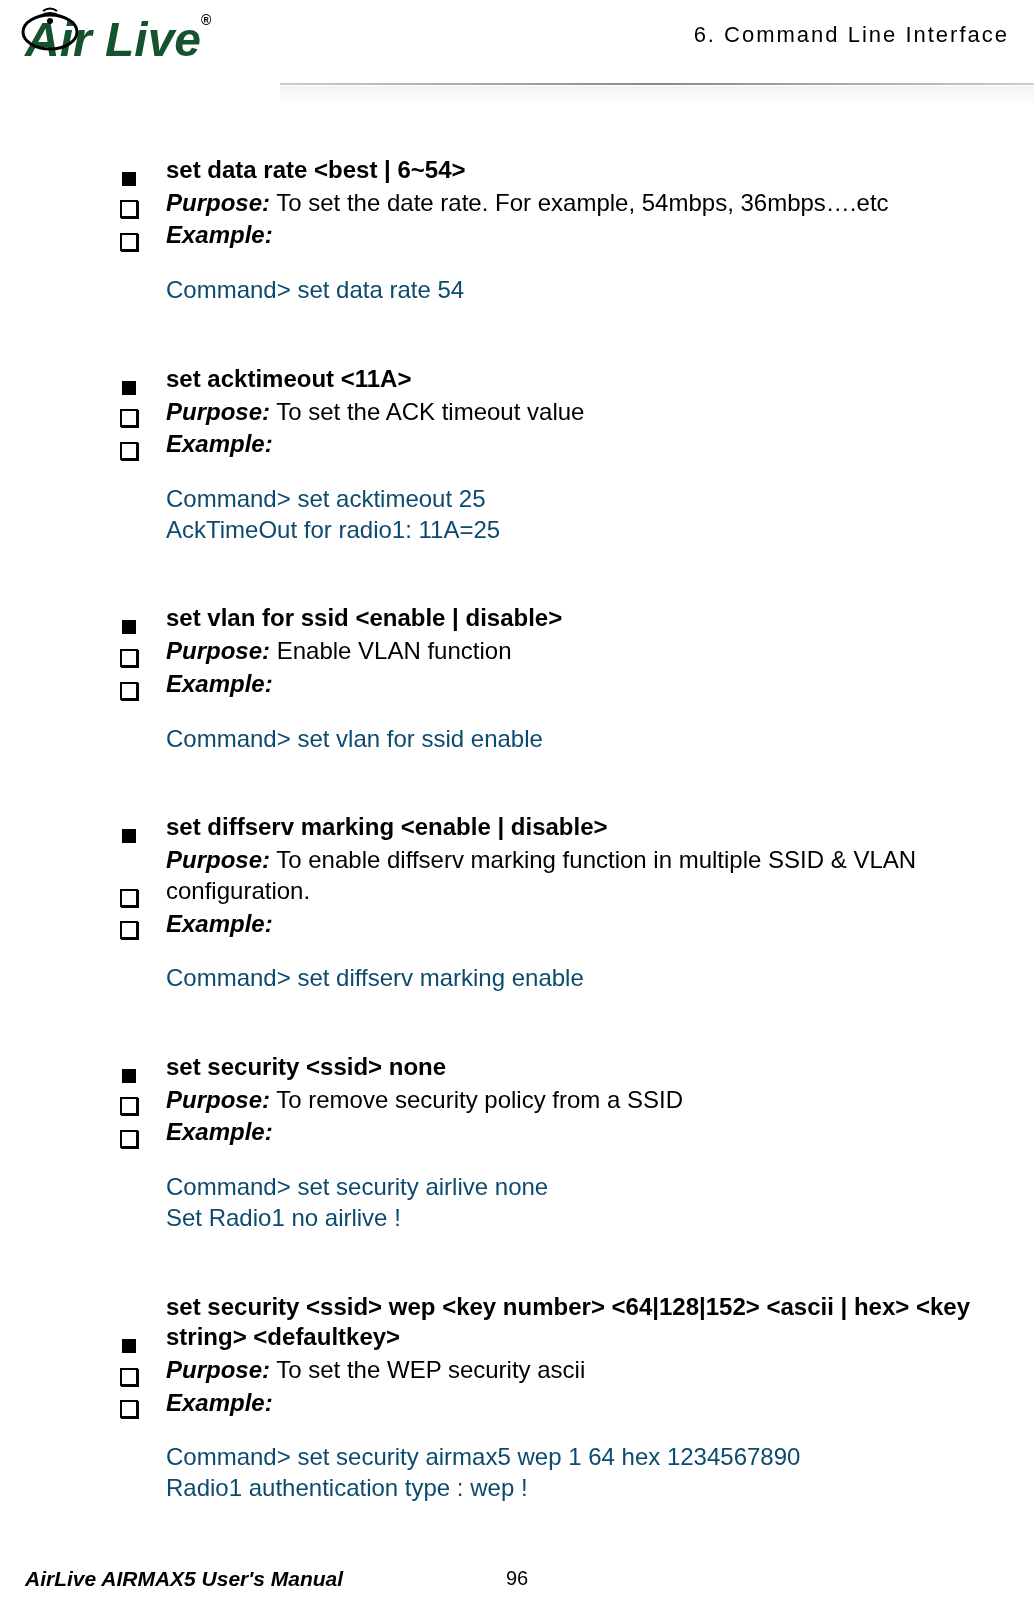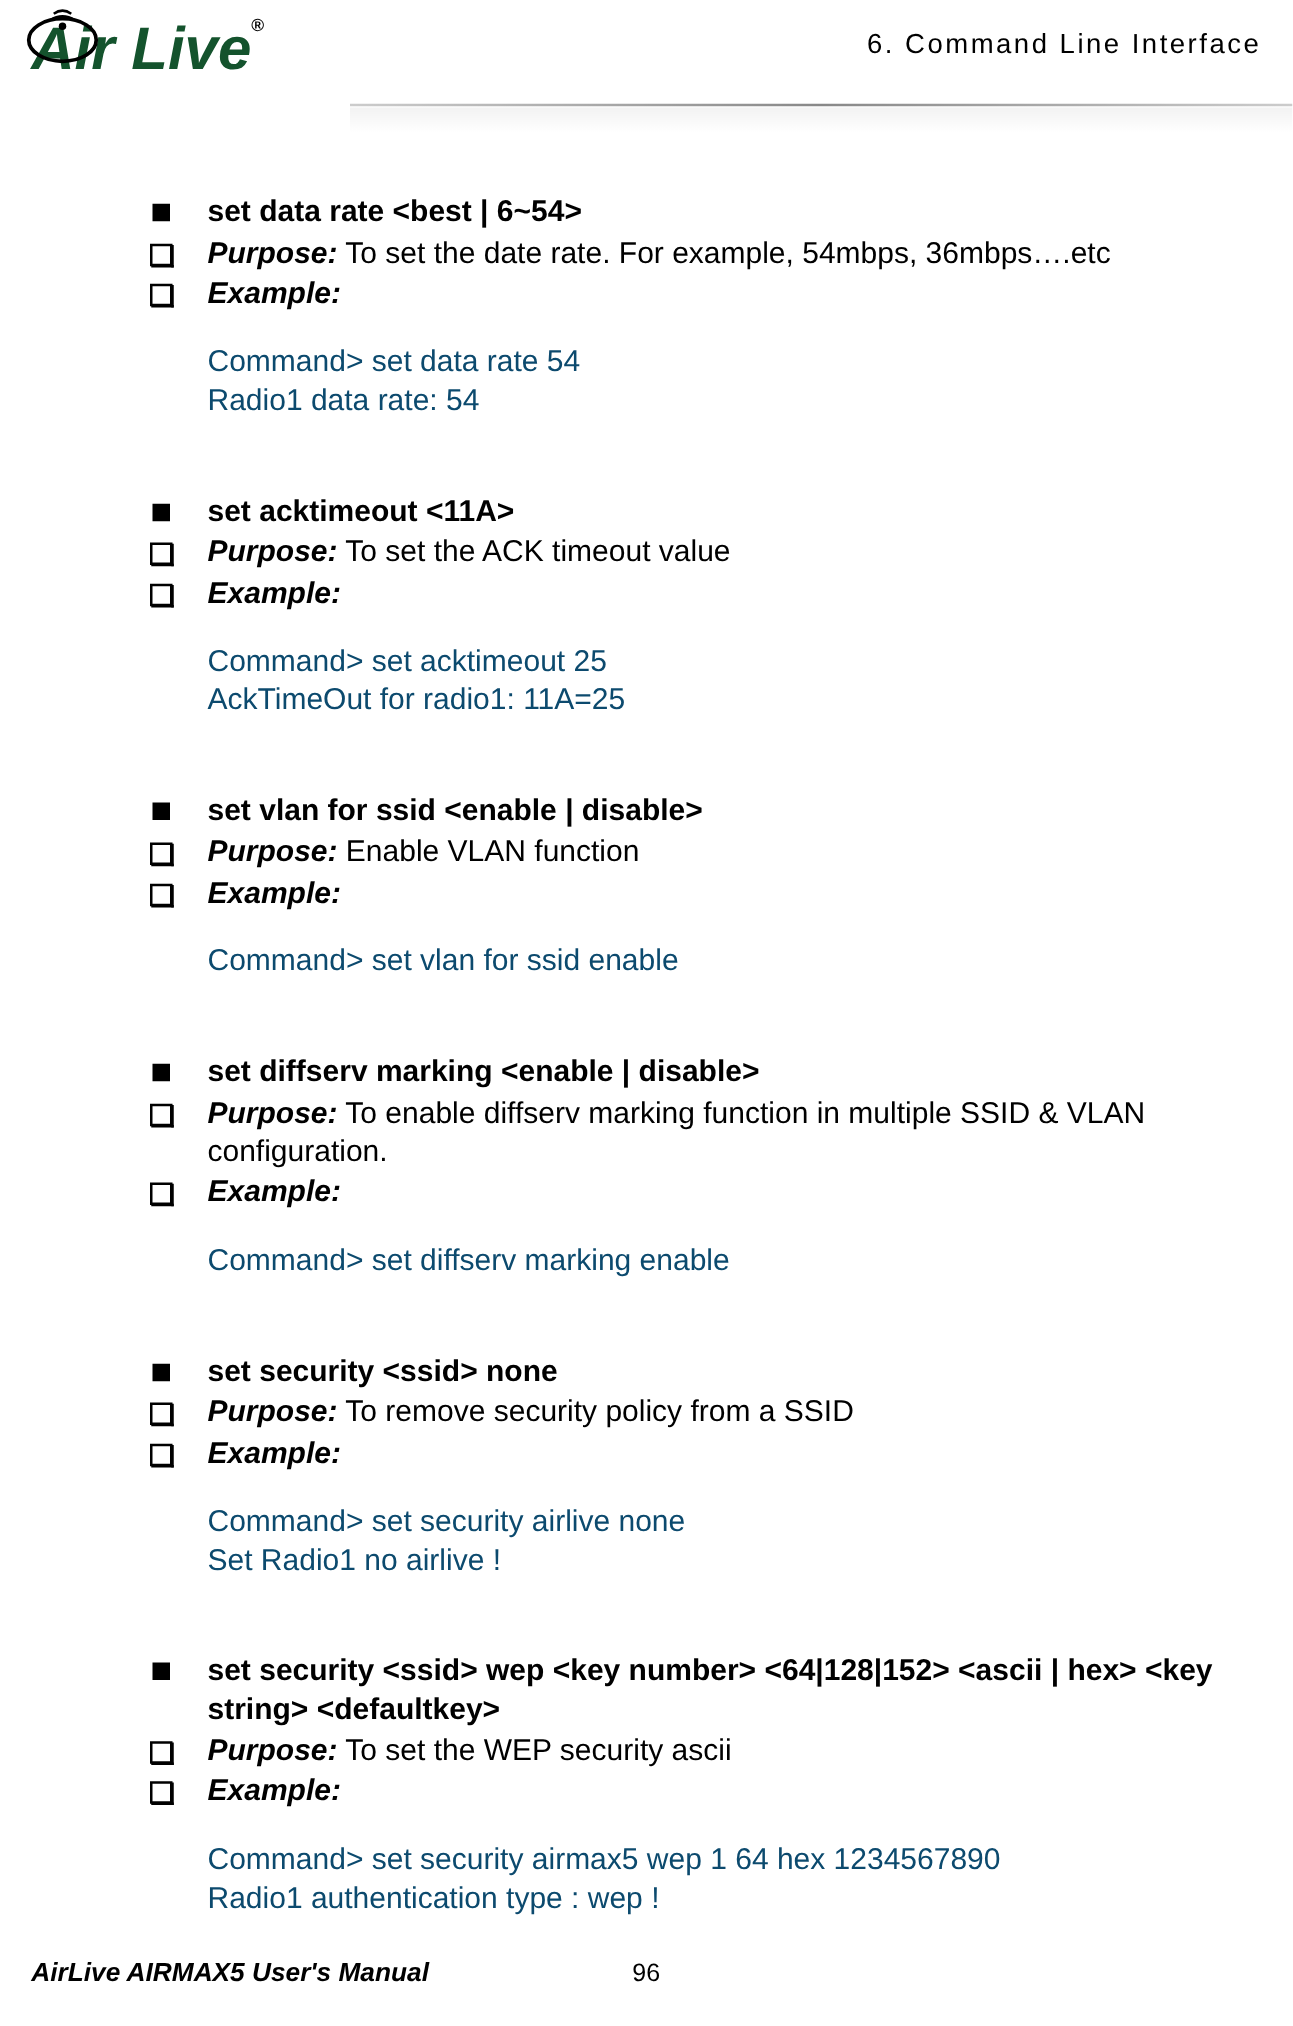--- a/index.html
+++ b/index.html
@@ -70,21 +70,21 @@
   }
 
   .section {
     margin-bottom: 58px;
     font-size: 24px;
     line-height: 1.28;
   }
 
   .row {
     display: flex;
-    align-items: flex-start;
+    align-items: flex-end;
     margin-bottom: 2px;
   }
   .marker {
     flex: 0 0 46px;
     display: flex;
     justify-content: flex-start;
     align-items: flex-start;
     padding-top: 4px;
   }
   .marker-square {
@@ -132,21 +132,21 @@
   .cmd-line {
     line-height: 1.28;
   }
 
   .footer {
     position: absolute;
     bottom: 30px;
     left: 25px;
     right: 25px;
     display: flex;
-    align-items: flex-end;
+    align-items: flex-start;
   }
   .footer-left {
     font-style: italic;
     font-weight: bold;
     font-size: 21px;
   }
   .footer-page {
     position: absolute;
     left: 50%;
     transform: translateX(-50%);
@@ -189,21 +189,20 @@
         <div class="text"><span class="italic">Purpose:</span><span> To set the date rate.   For example, 54mbps, 36mbps….etc</span></div>
       </div>
       <div class="row">
         <div class="marker">
             <div class="marker-box"></div>
           </div>
         <div class="text italic">Example:</div>
       </div>
       <div class="cmd-block">
         <div class="cmd-line">Command&gt; set data rate 54</div>
-        <div class="cmd-line">Radio1 data rate: 54</div>
       </div>
     </div>
 
     <div class="section">
       <div class="row">
         <div class="marker">
             <div class="marker-square"></div>
           </div>
         <div class="text title">set acktimeout &lt;11A&gt;</div>
       </div>

